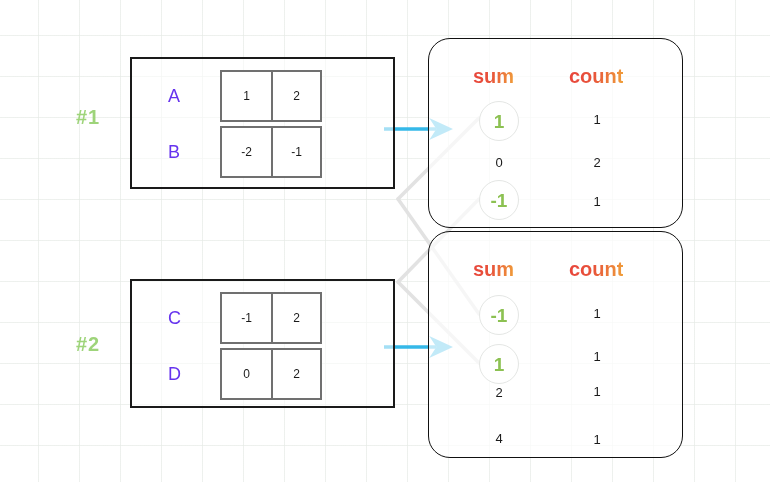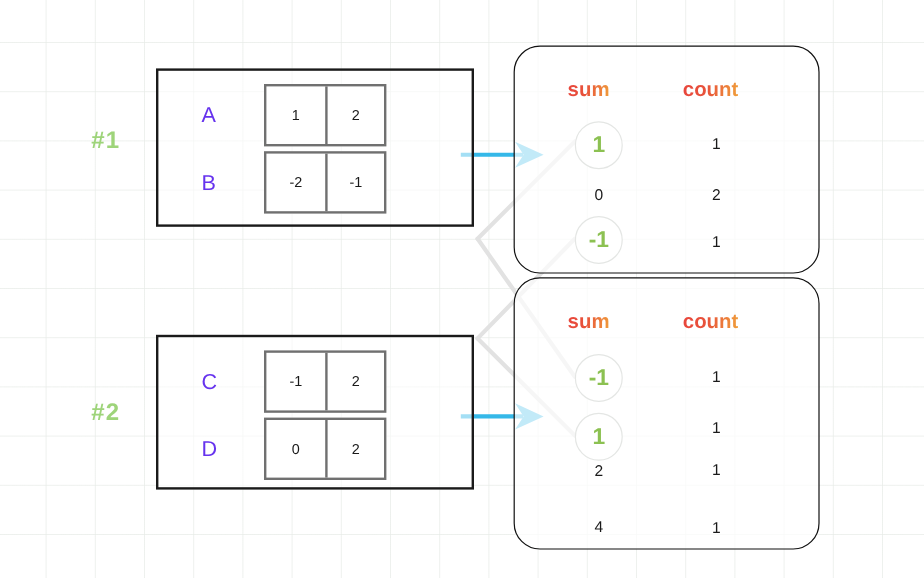--- a/index.html
+++ b/index.html
@@ -101,21 +101,21 @@
     border: 1.6px solid #111111;
     border-radius: 22px;
     background: rgba(255,255,255,0.7);
     box-sizing: border-box;
   }
   #result-1 { left: 428px; top: 38px; width: 255px; height: 190px; }
   #result-2 { left: 428px; top: 231px; width: 255px; height: 227px; }
 
   .col-header {
     position: absolute;
-    font-size: 17px;
+    font-size: 20px;
     font-weight: bold;
     background: linear-gradient(100deg, #e8453c 0%, #e8533a 45%, #f0a13a 100%);
     -webkit-background-clip: text;
     background-clip: text;
     color: #e8533a;
     -webkit-text-fill-color: transparent;
   }
   .hdr-sum  { left: 44px; }
   .hdr-count{ left: 140px; }
   .hdr-y    { top: 26px; }

